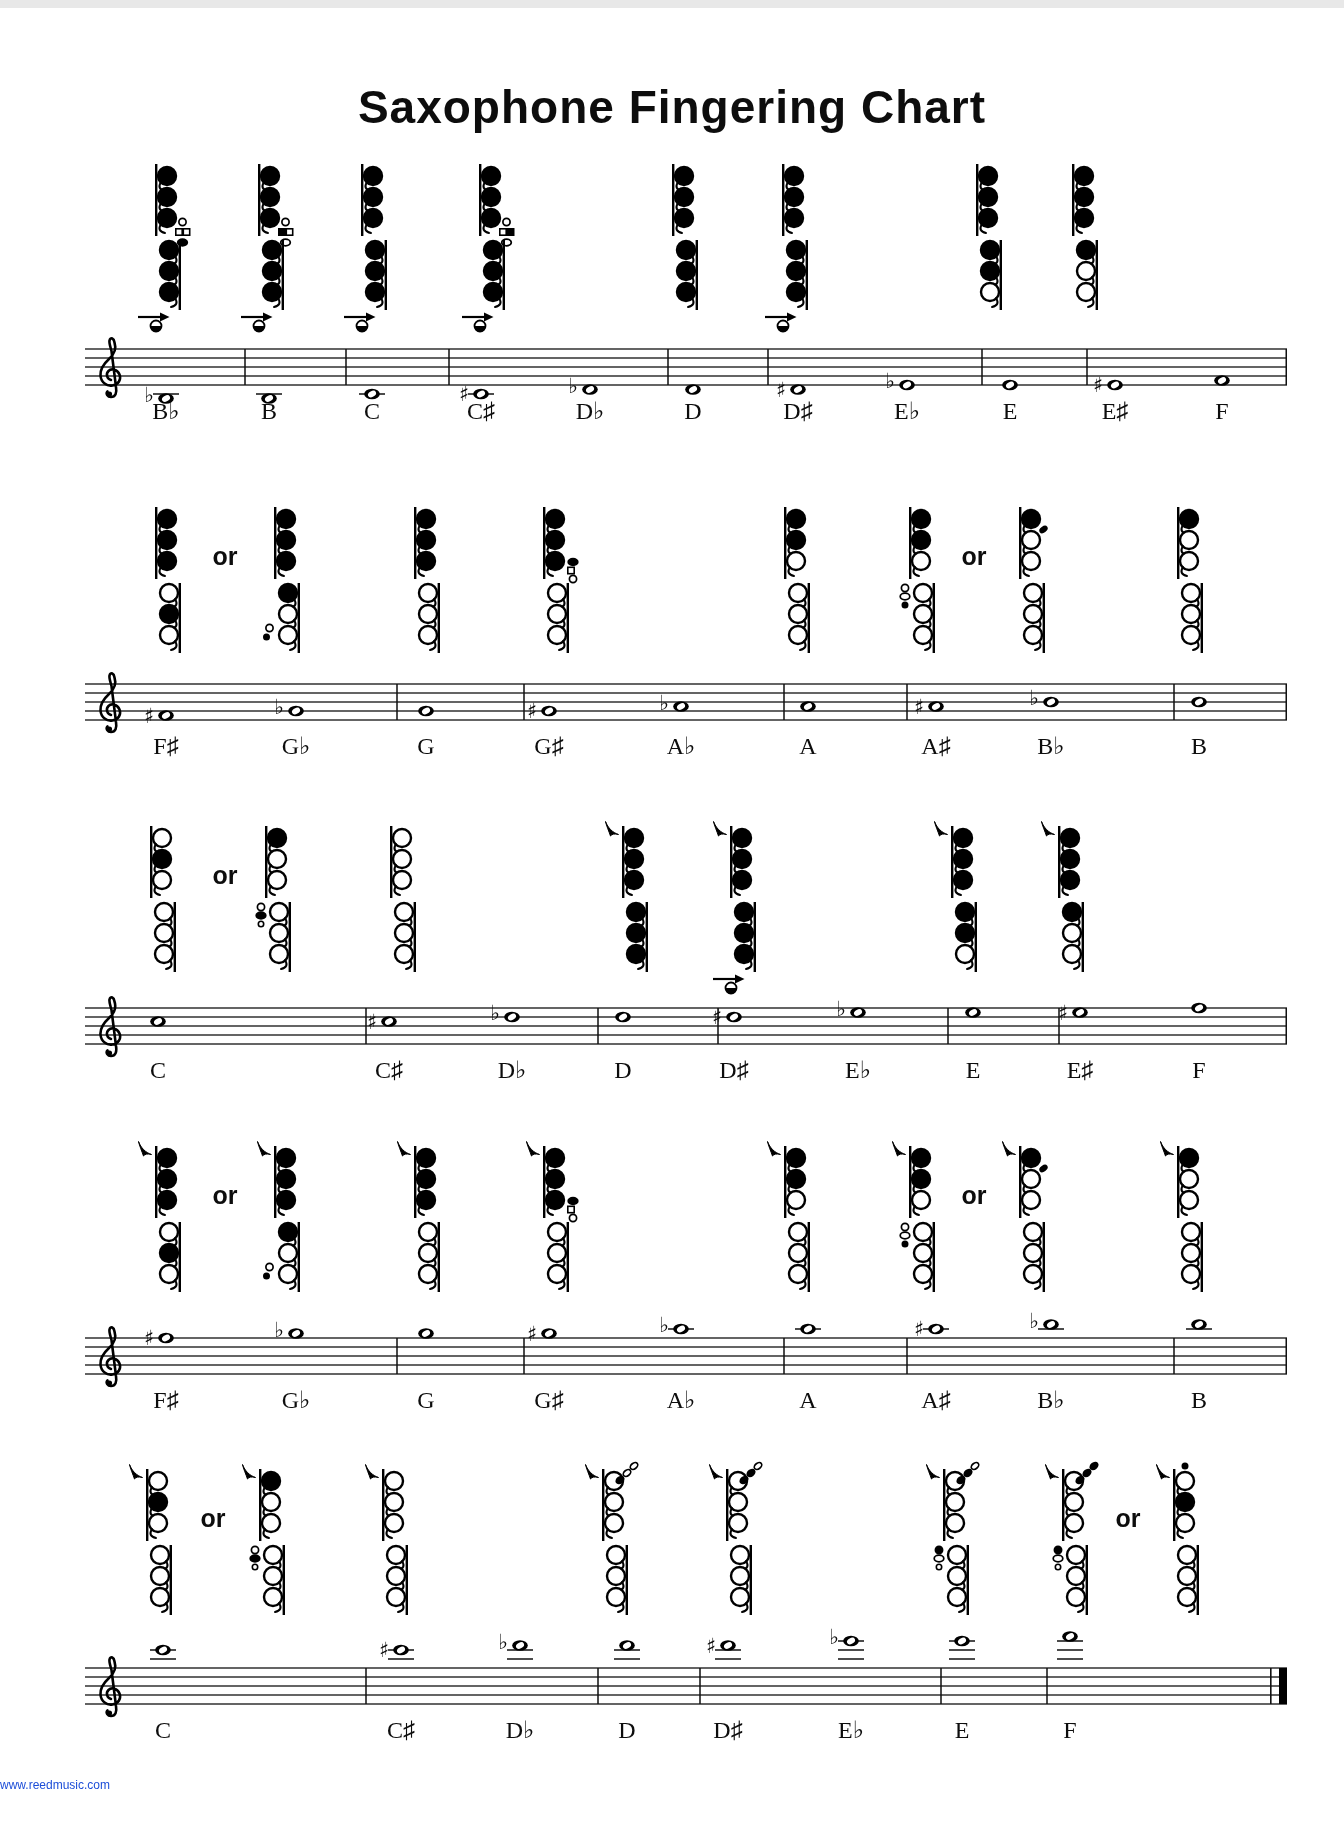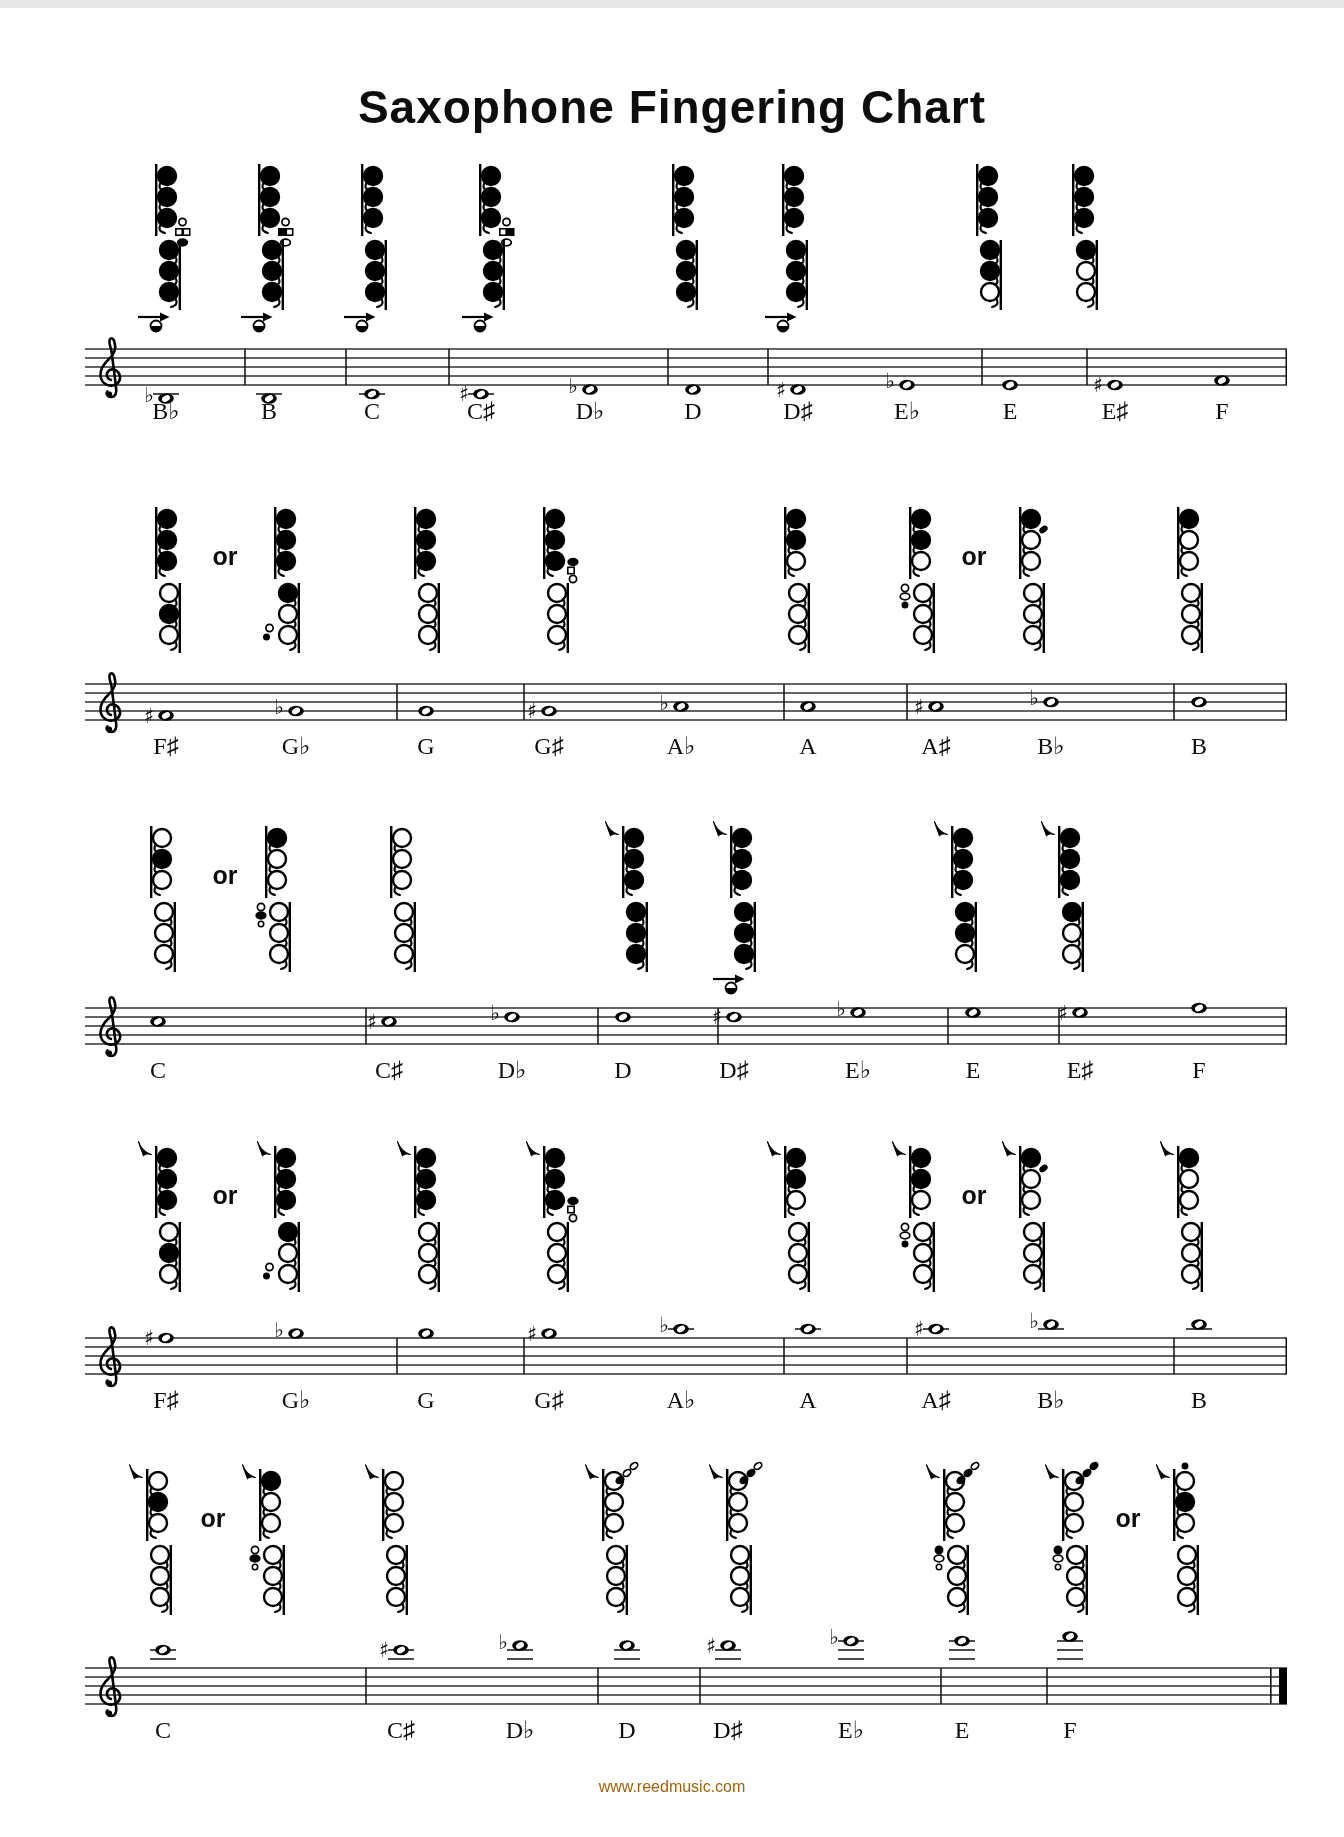--- a/index.html
+++ b/index.html
@@ -19,24 +19,23 @@
     font-family:"Liberation Sans", sans-serif;
     font-weight:bold;
     font-size:46px;
     letter-spacing:1px;
     color:#0d0d0d;
   }
   #chart{position:absolute;top:0;left:0;}
   .footer{
     position:absolute;
     top:1770px;left:0;width:100%;
-    text-align:center;
     font-family:"Liberation Sans", sans-serif;
-    font-size:16px;
-    color:#a16207;
+    font-size:12px;
+    color:#1d4ed8;
   }
   .note-label{
     font-family:"Liberation Serif","DejaVu Sans",serif;
     font-size:24px;
     fill:#0d0d0d;
   }
   .accidental{
     font-family:"DejaVu Sans",sans-serif;
     font-size:21px;
     fill:#0d0d0d;

